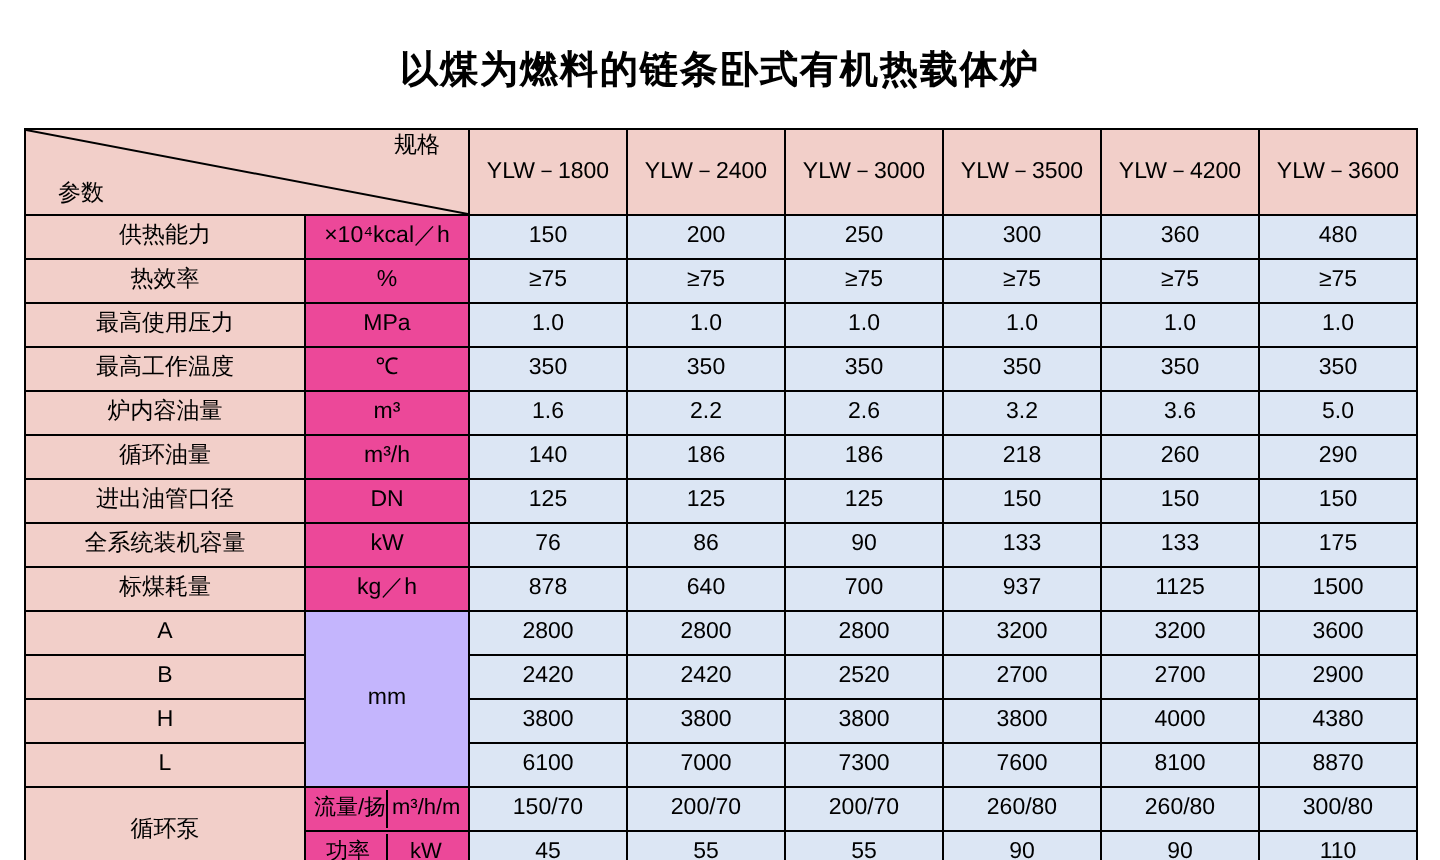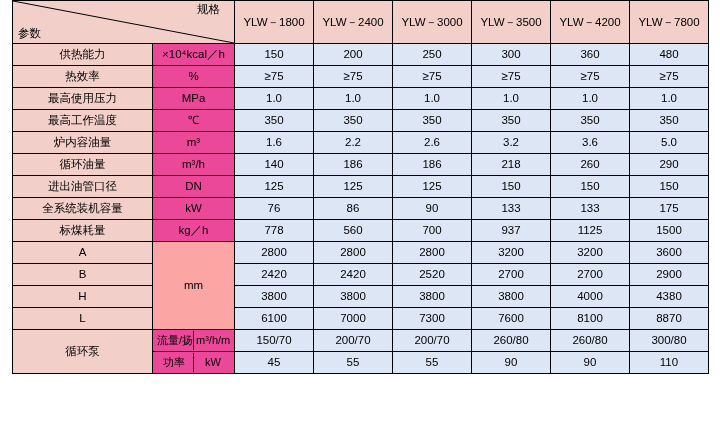--- a/index.html
+++ b/index.html
@@ -75,21 +75,21 @@
   }
   .diag-spec {
     position: absolute;
     top: 2px;
     right: 14px;
     font-size: 11.5px;
   }
   .diag-param {
     position: absolute;
     bottom: 3px;
-    left: 5px;
+    left: 16px;
     font-size: 11.5px;
   }
   .hdr-model {
     background: #f2cfc9;
     font-size: 11.5px;
     height: 42px !important;
   }
   
   .pcell {
     background: #f2cfc9;
@@ -98,29 +98,30 @@
   .pcell.sub {
     background: #f2cfc9;
   }
   .ucell {
     background: #ec4899;
   }
   .vcell {
     background: #dce6f4;
   }
   .mm-cell {
-    background: #fca5a5;
+    background: #c4b5fd;
     vertical-align: middle;
   }
 </style>
 </head>
 <body>
 
 <div class="page">
 
+  <div class="title">以煤为燃料的链条卧式有机热载体炉</div>
 
   <div class="table-wrap">
     <table class="spec">
       <colgroup>
         <col class="c-param">
         <col class="c-unit">
         <col class="c-model">
         <col class="c-model">
         <col class="c-model">
         <col class="c-model">
@@ -137,21 +138,21 @@
               </svg>
               <span class="diag-spec">规格</span>
               <span class="diag-param">参数</span>
             </div>
           </td>
           <td class="hdr-model">YLW－1800</td>
           <td class="hdr-model">YLW－2400</td>
           <td class="hdr-model">YLW－3000</td>
           <td class="hdr-model">YLW－3500</td>
           <td class="hdr-model">YLW－4200</td>
-          <td class="hdr-model">YLW－7800</td>
+          <td class="hdr-model">YLW－3600</td>
         </tr>
 
         <tr>
           <td class="pcell">供热能力</td>
           <td class="ucell">×10⁴kcal／h</td>
           <td class="vcell">150</td>
           <td class="vcell">200</td>
           <td class="vcell">250</td>
           <td class="vcell">300</td>
           <td class="vcell">360</td>
@@ -223,22 +224,22 @@
           <td class="vcell">76</td>
           <td class="vcell">86</td>
           <td class="vcell">90</td>
           <td class="vcell">133</td>
           <td class="vcell">133</td>
           <td class="vcell">175</td>
         </tr>
         <tr>
           <td class="pcell">标煤耗量</td>
           <td class="ucell">kg／h</td>
-          <td class="vcell">778</td>
-          <td class="vcell">560</td>
+          <td class="vcell">878</td>
+          <td class="vcell">640</td>
           <td class="vcell">700</td>
           <td class="vcell">937</td>
           <td class="vcell">1125</td>
           <td class="vcell">1500</td>
         </tr>
 
         <tr>
           <td class="pcell sub">A</td>
           <td class="mm-cell" rowspan="4">mm</td>
           <td class="vcell">2800</td>

